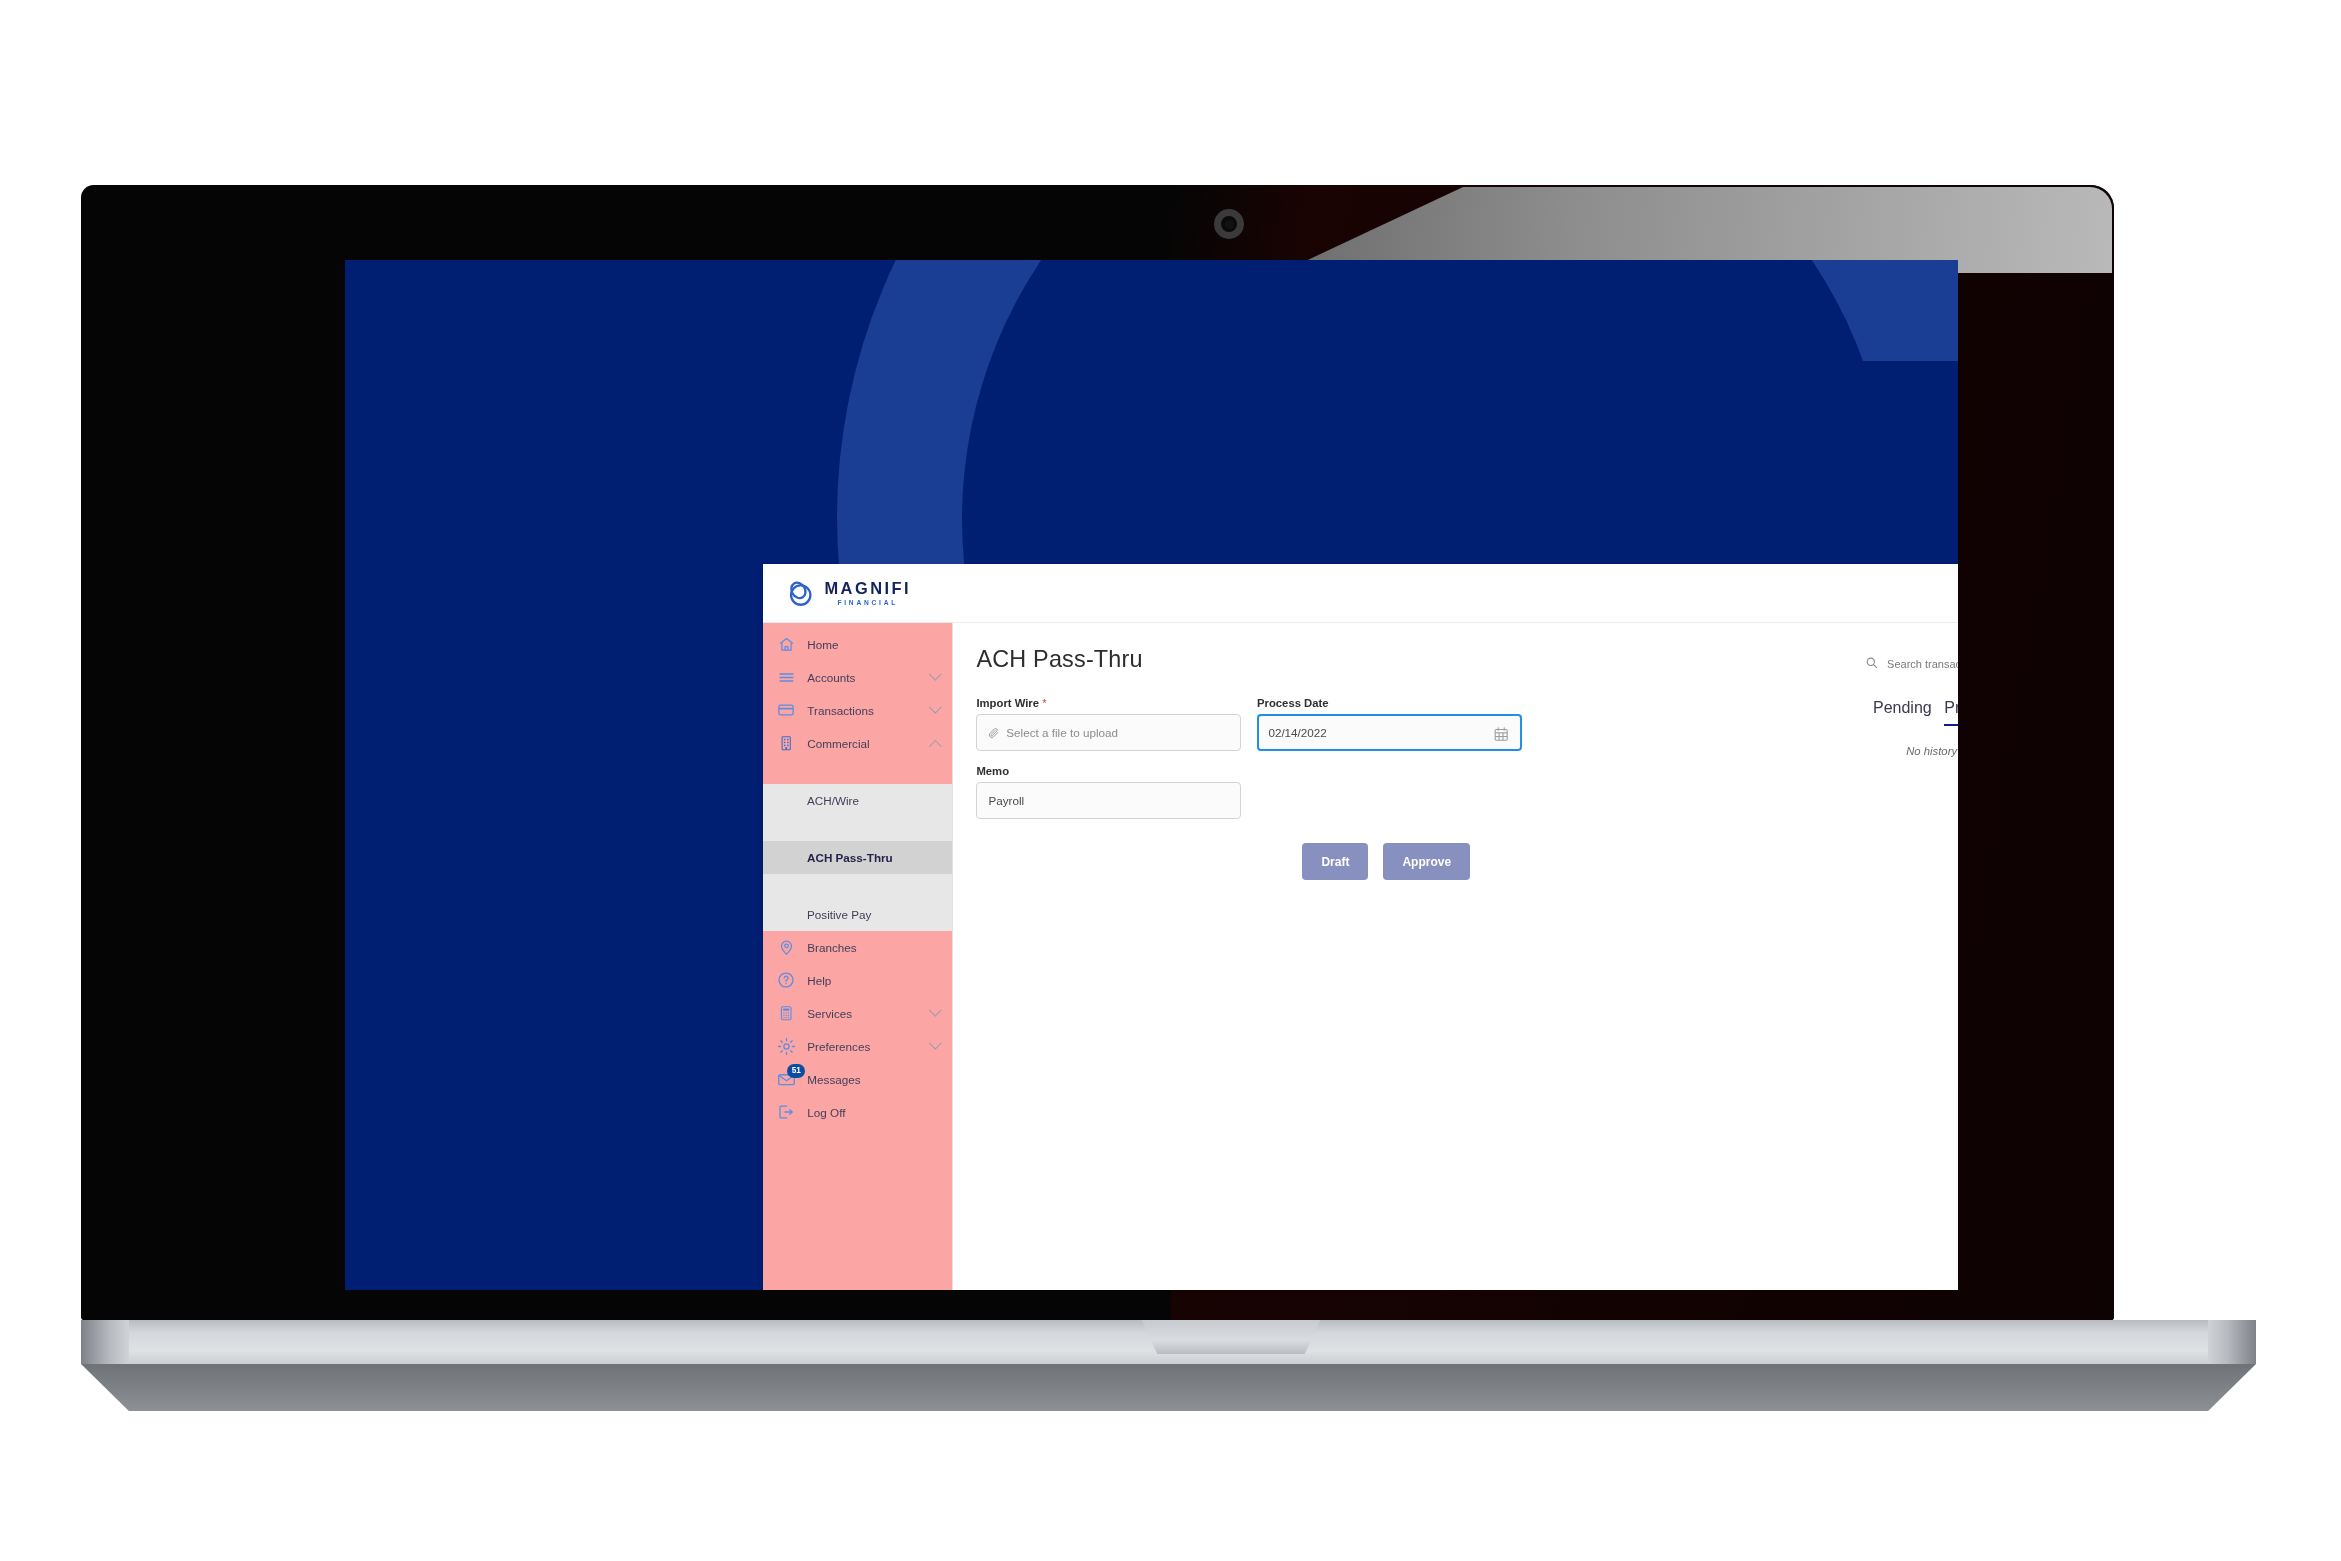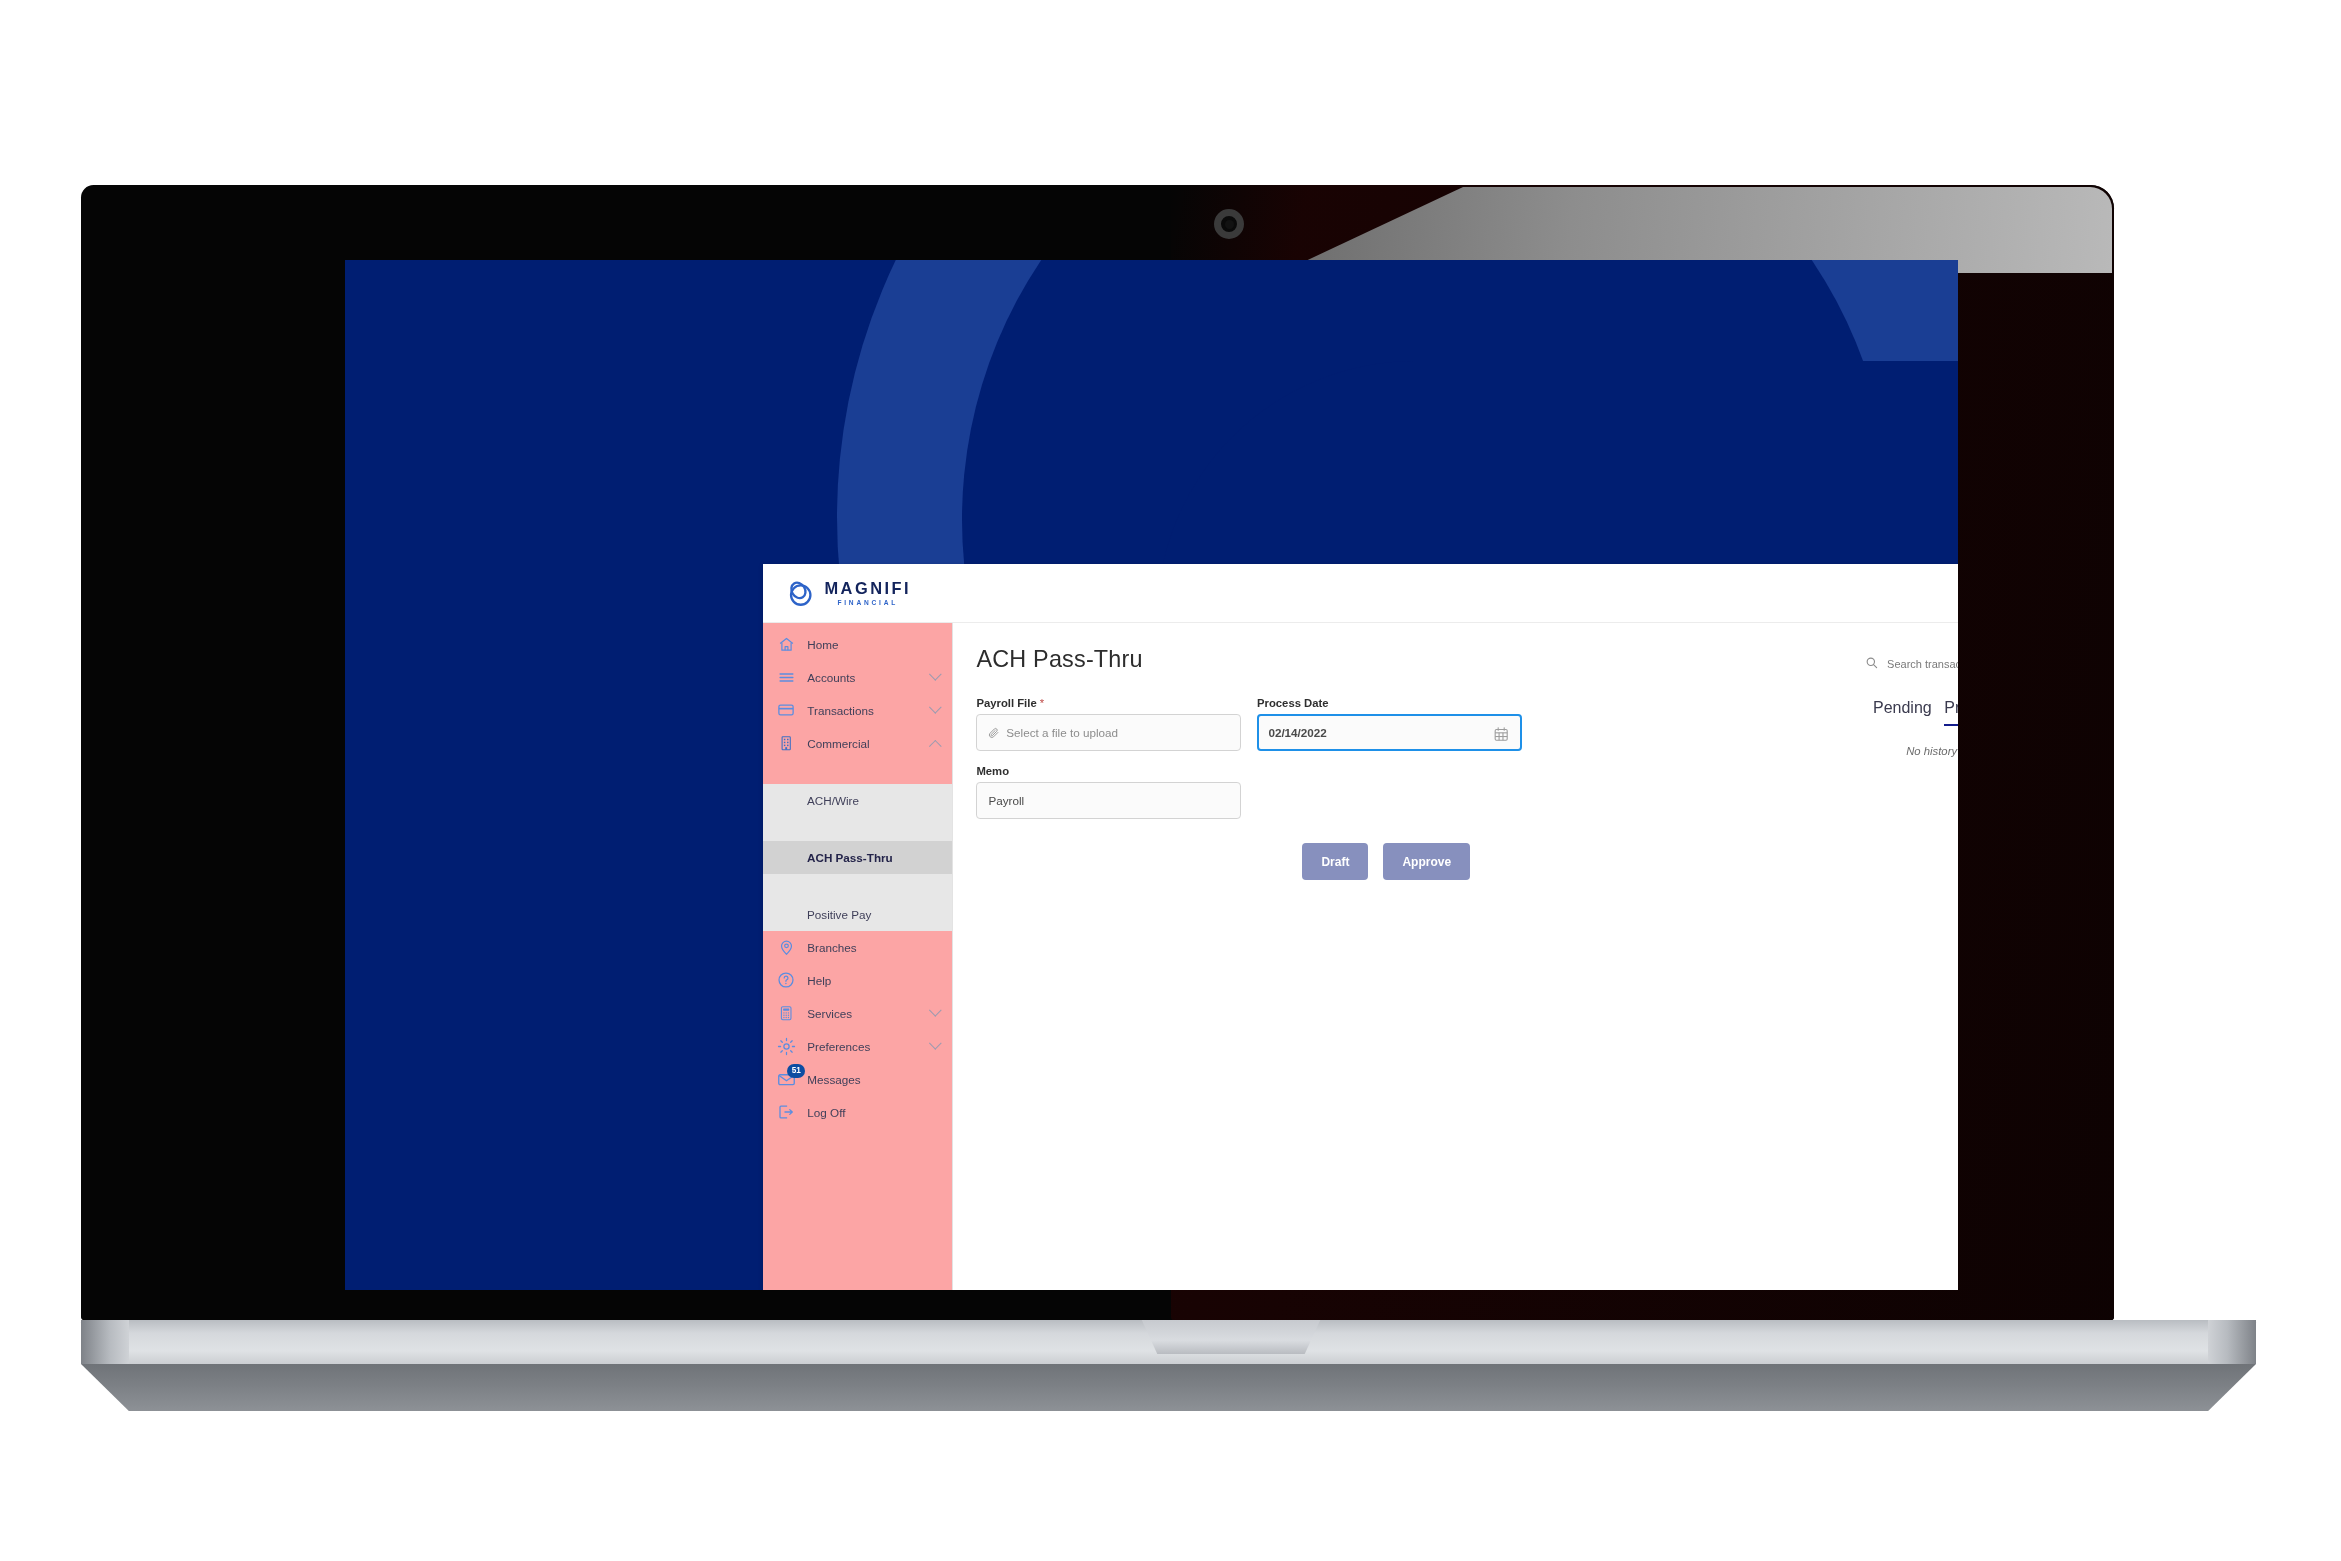--- a/index.html
+++ b/index.html
@@ -229,21 +229,20 @@
     padding: 0 11px;
     font-size: 11.7px; color: #4a4a4a;
     position: relative;
   }
   .input-box.placeholder { color: #8d8d8d; }
   .input-box.focused {
     border: 2.3px solid #1E90E8;
     background: #fbfbfb;
     width: 265px;
     padding: 0 9.4px;
-    font-weight: bold;
   }
   .clip-icon { margin-right: 6.2px; display: inline-flex; }
   .cal-icon { position: absolute; right: 11px; top: 9.4px; }
 
   #actions {
     margin-top: 24px;
     margin-left: 326px;
     display: flex; gap: 15px;
   }
   .btn {
@@ -497,21 +496,21 @@
         </nav>
 
         <main id="content">
 
           <div id="form-col">
             <h1 id="page-title">ACH Pass-Thru</h1>
 
             <div class="field-row">
               <div class="field">
                 <label class="field-label">
-                  <span>Payroll File</span>
+                  <span>Import Wire</span>
                   <span class="req">*</span>
                 </label>
                 <div class="input-box placeholder">
                   <span class="clip-icon">
                     <svg width="11.7" height="11.7" viewBox="0 0 24 24" fill="none" stroke="#9a9a9a" stroke-width="2" stroke-linecap="round">
                       <path d="M20.4 11.1 11.3 20.2a5.1 5.1 0 0 1-7.2-7.2l9.1-9.1a3.4 3.4 0 0 1 4.8 4.8l-9.1 9.1a1.7 1.7 0 0 1-2.4-2.4l8.4-8.4"></path>
                     </svg>
                   </span>
                   <span>Select a file to upload</span>
                 </div>

